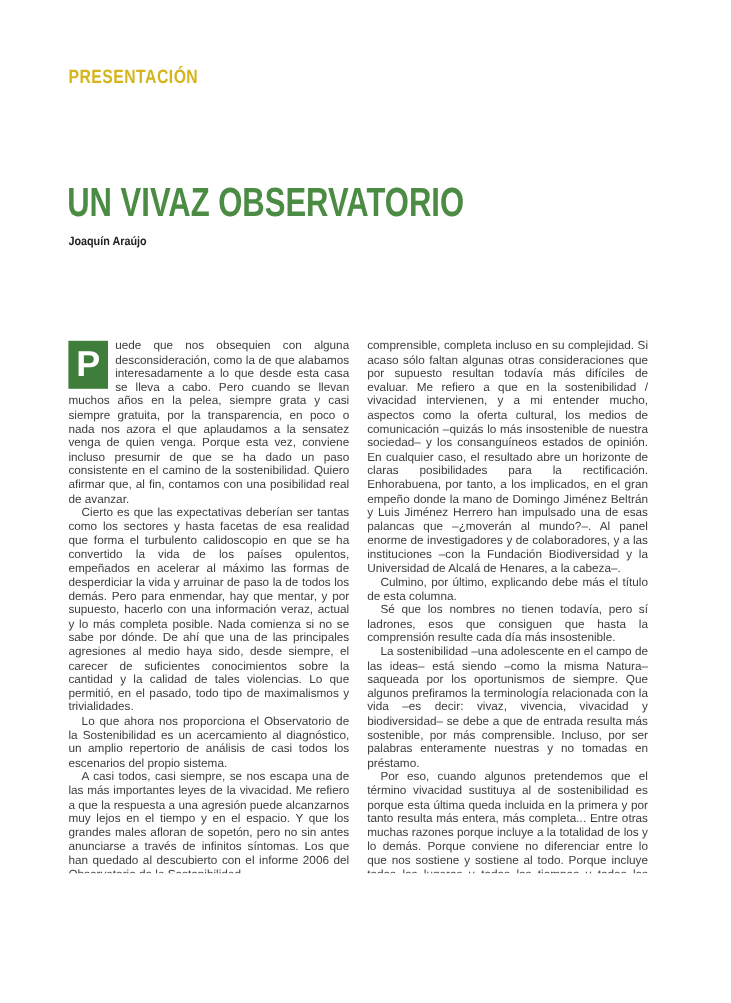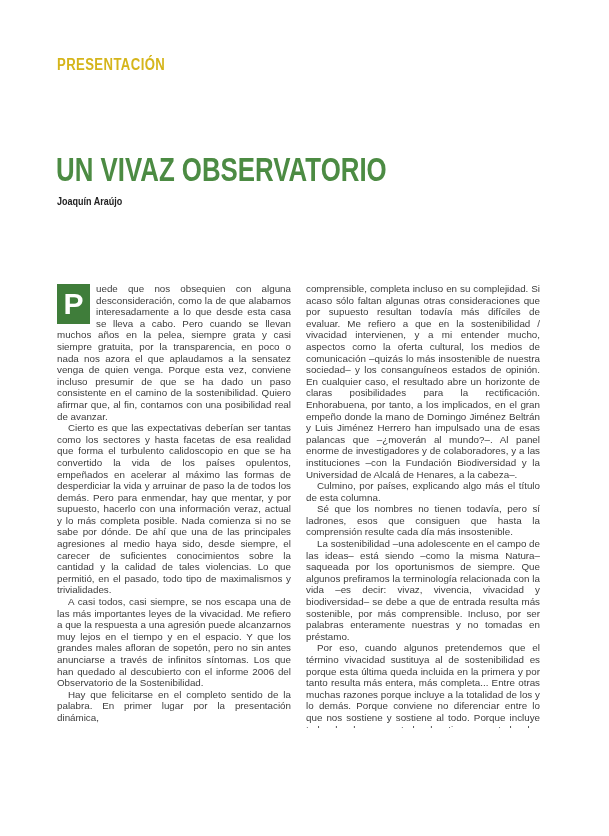--- a/index.html
+++ b/index.html
@@ -98,27 +98,28 @@
 
   <div class="title">UN VIVAZ OBSERVATORIO</div>
 
   <div class="author">Joaquín Araújo</div>
 
   <div class="columns">
 
     <div class="col">
       <p class="noindent"><span class="dropcap">P</span><span>uede que nos obsequien con alguna desconsideración, como la de que alabamos interesadamente a lo que desde esta casa se lleva a cabo. Pero cuando se llevan muchos años en la pelea, siempre grata y casi siempre gratuita, por la transparencia, en poco o nada nos azora el que aplaudamos a la sensatez venga de quien venga. Porque esta vez, conviene incluso presumir de que se ha dado un paso consistente en el camino de la sostenibilidad. Quiero afirmar que, al fin, contamos con una posibilidad real de avanzar.</span></p>
       <p>Cierto es que las expectativas deberían ser tantas como los sectores y hasta facetas de esa realidad que forma el turbulento calidoscopio en que se ha convertido la vida de los países opulentos, empeñados en acelerar al máximo las formas de desperdiciar la vida y arruinar de paso la de todos los demás. Pero para enmendar, hay que mentar, y por supuesto, hacerlo con una información veraz, actual y lo más completa posible. Nada comienza si no se sabe por dónde. De ahí que una de las principales agresiones al medio haya sido, desde siempre, el carecer de suficientes conocimientos sobre la cantidad y la calidad de tales violencias. Lo que permitió, en el pasado, todo tipo de maximalismos y trivialidades.</p>
+      <p>Lo que ahora nos proporciona el Observatorio de la Sostenibilidad es un acercamiento al diagnóstico, un amplio repertorio de análisis de casi todos los escenarios del propio sistema.</p>
       <p>A casi todos, casi siempre, se nos escapa una de las más importantes leyes de la vivacidad. Me refiero a que la respuesta a una agresión puede alcanzarnos muy lejos en el tiempo y en el espacio. Y que los grandes males afloran de sopetón, pero no sin antes anunciarse a través de infinitos síntomas. Los que han quedado al descubierto con el informe 2006 del Observatorio de la Sostenibilidad.</p>
       <p>Hay que felicitarse en el completo sentido de la palabra. En primer lugar por la presentación dinámica,</p>
     </div>
 
     <div class="col">
       <p class="noindent">comprensible, completa incluso en su complejidad. Si acaso sólo faltan algunas otras consideraciones que por supuesto resultan todavía más difíciles de evaluar. Me refiero a que en la sostenibilidad / vivacidad intervienen, y a mi entender mucho, aspectos como la oferta cultural, los medios de comunicación –quizás lo más insostenible de nuestra sociedad– y los consanguíneos estados de opinión. En cualquier caso, el resultado abre un horizonte de claras posibilidades para la rectificación. Enhorabuena, por tanto, a los implicados, en el gran empeño donde la mano de Domingo Jiménez Beltrán y Luis Jiménez Herrero han impulsado una de esas palancas que –¿moverán al mundo?–. Al panel enorme de investigadores y de colaboradores, y a las instituciones –con la Fundación Biodiversidad y la Universidad de Alcalá de Henares, a la cabeza–.</p>
-      <p>Culmino, por países, explicando algo más el título de esta columna.</p>
+      <p>Culmino, por último, explicando debe más el título de esta columna.</p>
       <p>Sé que los nombres no tienen todavía, pero sí ladrones, esos que consiguen que hasta la comprensión resulte cada día más insostenible.</p>
       <p>La sostenibilidad –una adolescente en el campo de las ideas– está siendo –como la misma Natura– saqueada por los oportunismos de siempre. Que algunos prefiramos la terminología relacionada con la vida –es decir: vivaz, vivencia, vivacidad y biodiversidad– se debe a que de entrada resulta más sostenible, por más comprensible. Incluso, por ser palabras enteramente nuestras y no tomadas en préstamo.</p>
       <p><span>Por eso, cuando algunos pretendemos que el término vivacidad sustituya al de sostenibilidad es porque esta última queda incluida en la primera y por tanto resulta más entera, más completa... Entre otras muchas razones porque incluye a la totalidad de los y lo demás. Porque conviene no diferenciar entre lo que nos sostiene y sostiene al todo. Porque incluye todos los lugares y todos los tiempos y todos los actores que, sumados, conforman la Biosfera. Porque no valora a las partes sino al conjunto que, a pesar de la reiteración, todavía no es aceptado como algo mucho mayor que la suma de todas y cada una de las partes.</span><span class="endmark">❧</span></p>
     </div>
 
   </div>
 
   <div class="footer-mag">ambienta</div>
   <div class="footer-issue">Noviembre 2006</div>
 

